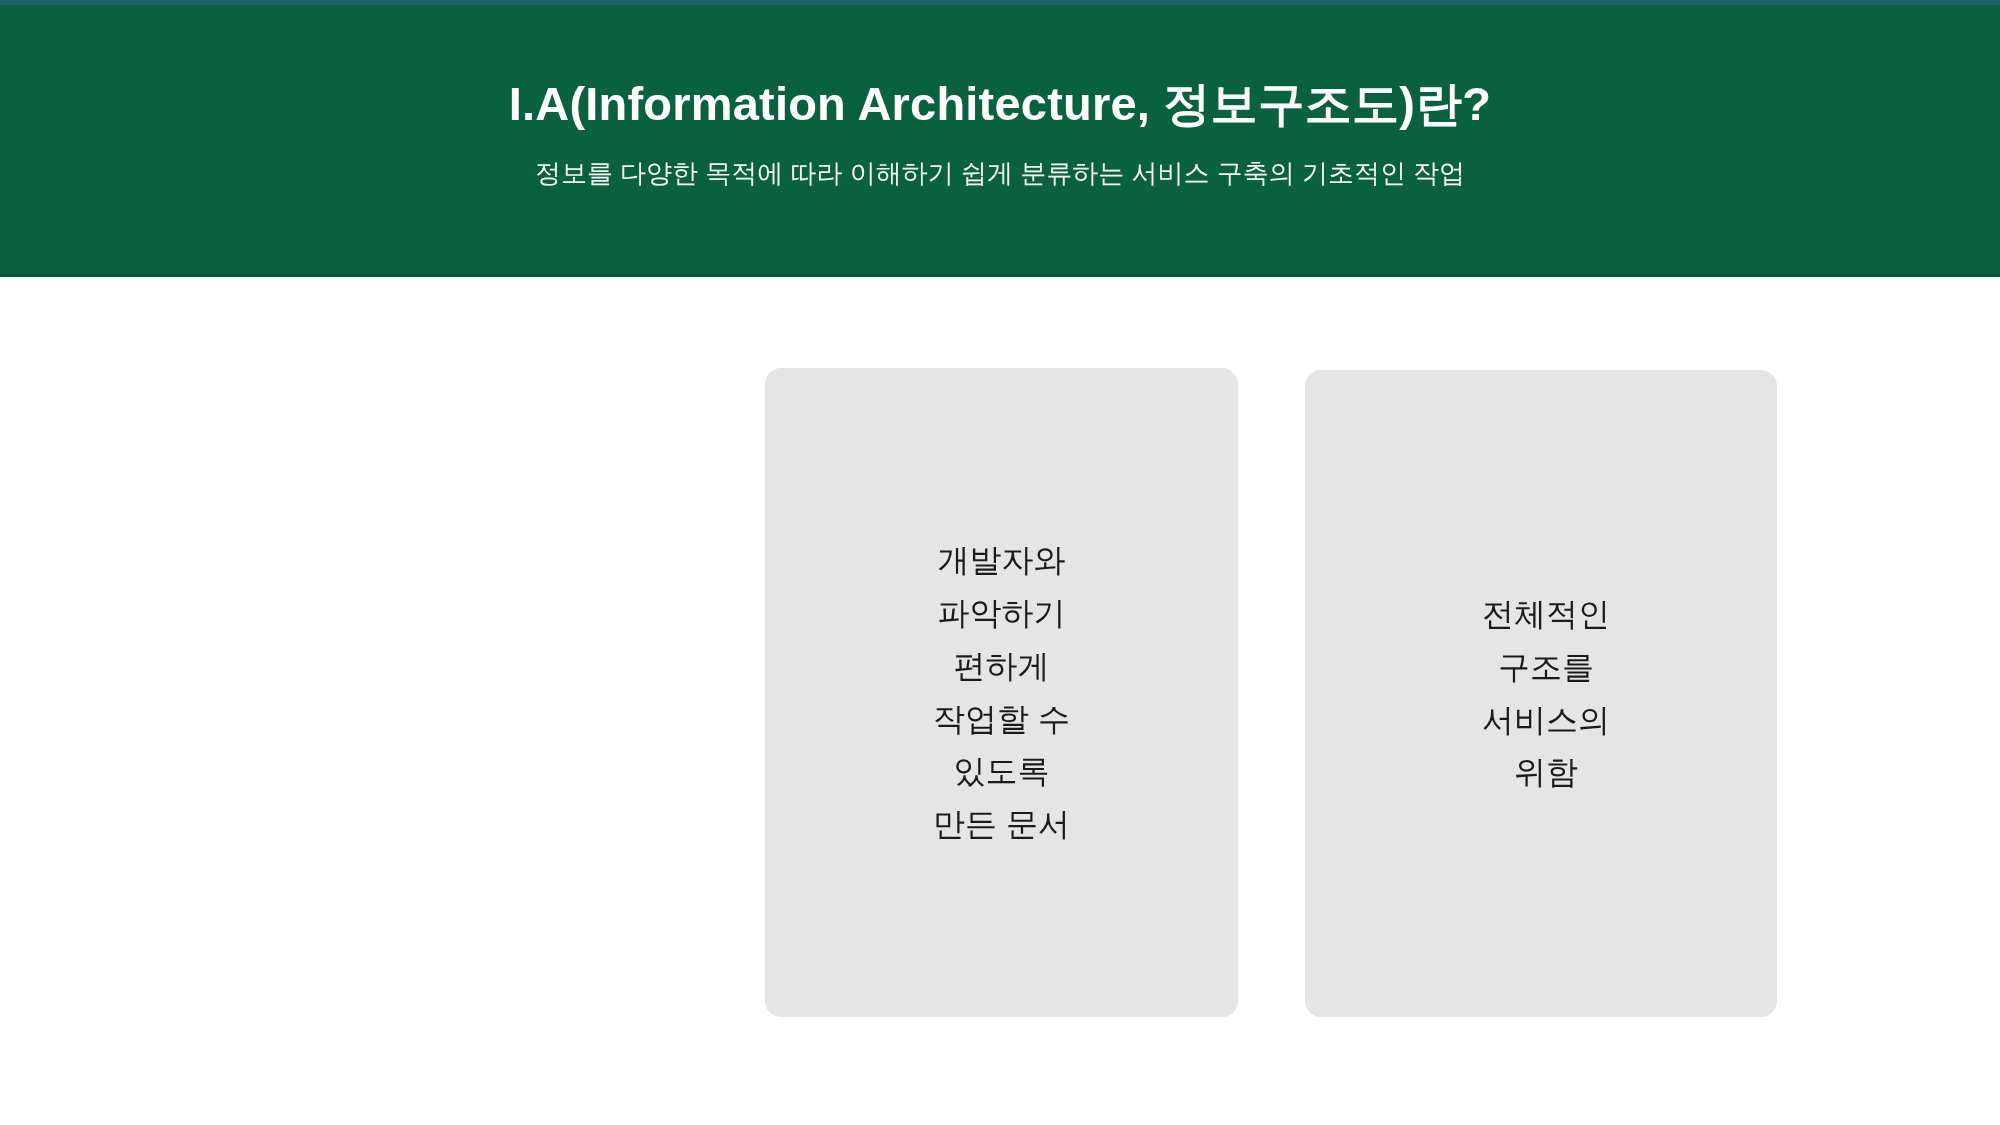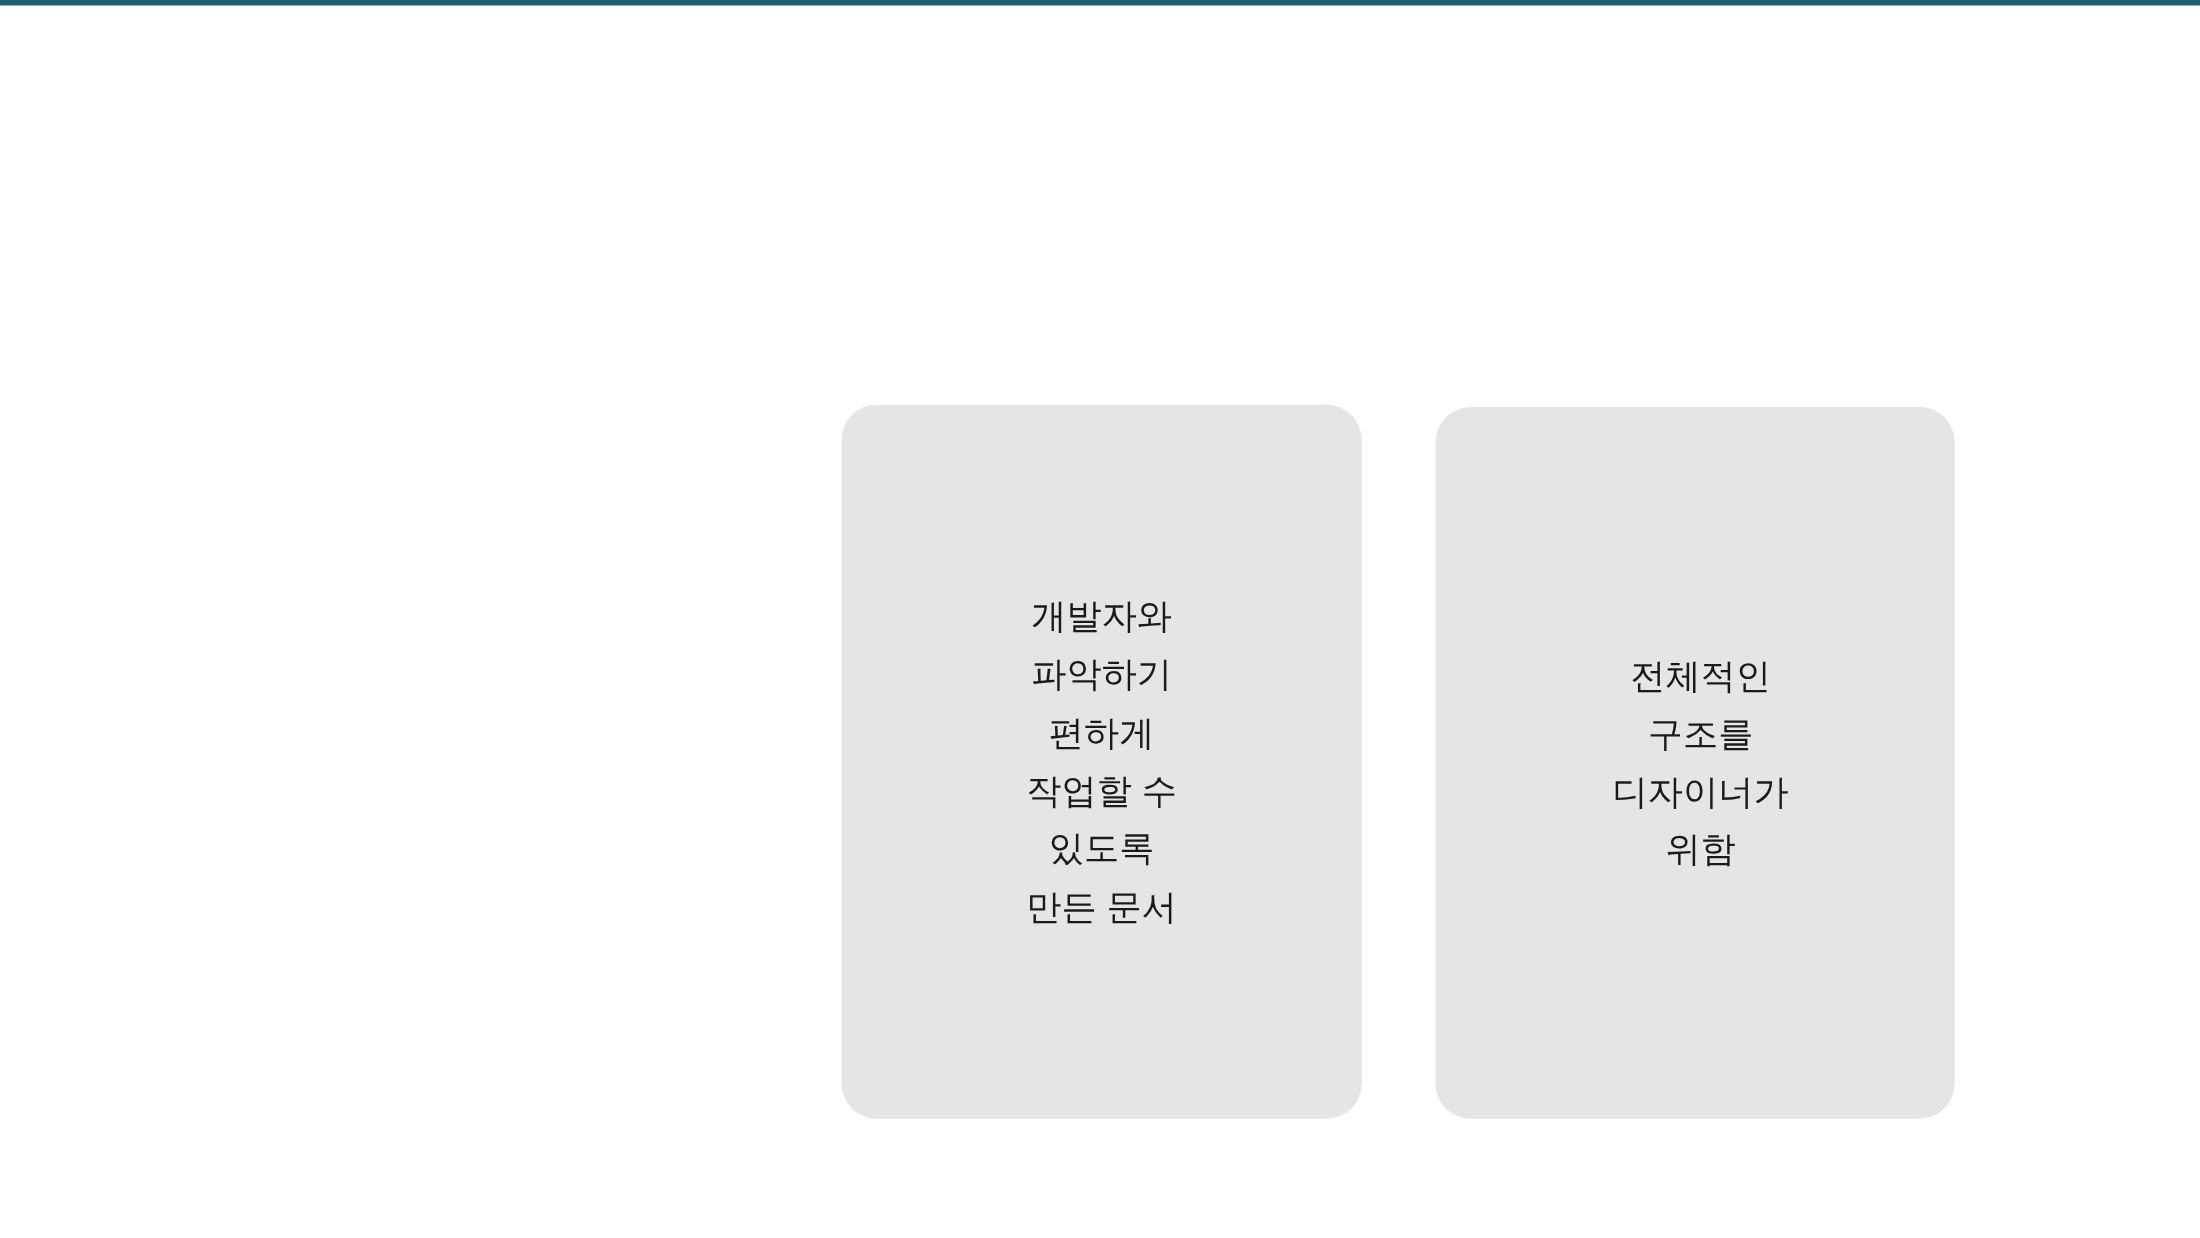--- a/index.html
+++ b/index.html
@@ -81,21 +81,21 @@
   .card-row {
     position: absolute;
     left: 0;
     top: 277px;
     width: 2000px;
     height: 848px;
   }
   .card {
     position: absolute;
     background: #e6e5e5;
-    border-radius: 32px;
+    border-radius: 16px;
     display: flex;
     flex-direction: column;
     align-items: center;
     justify-content: center;
     box-sizing: border-box;
     padding: 20px 18px;
   }
   .card-line {
     color: #1a1a1a;
     font-size: 32px;
@@ -109,34 +109,38 @@
   #card-2 { left: 765px; top: 91px; width: 473px; height: 649px; }
   #card-3 { left: 1305px; top: 93px; width: 472px; height: 647px; padding-left: 28px; }
 </style>
 </head>
 <body>
 
 <div class="slide">
 
   <div class="top-rule"></div>
 
+  <div class="header-band">
+    <h1 class="slide-title">I.A(Information Architecture, 정보구조도)란?</h1>
+    <p class="slide-subtitle">정보를 다양한 목적에 따라 이해하기 쉽게 분류하는 서비스 구축의 기초적인 작업</p>
+  </div>
 
   <div class="card-row">
 
 
     <div class="card" id="card-2">
       <div class="card-line">개발자와</div>
       <div class="card-line">파악하기</div>
       <div class="card-line">편하게</div>
       <div class="card-line">작업할 수</div>
       <div class="card-line">있도록</div>
       <div class="card-line">만든 문서</div>
     </div>
 
     <div class="card" id="card-3">
       <div class="card-line">전체적인</div>
       <div class="card-line">구조를</div>
-      <div class="card-line">디자이너가</div>
+      <div class="card-line">서비스의</div>
       <div class="card-line">위함</div>
     </div>
 
   </div>
 </div>
 
 </body></html>

